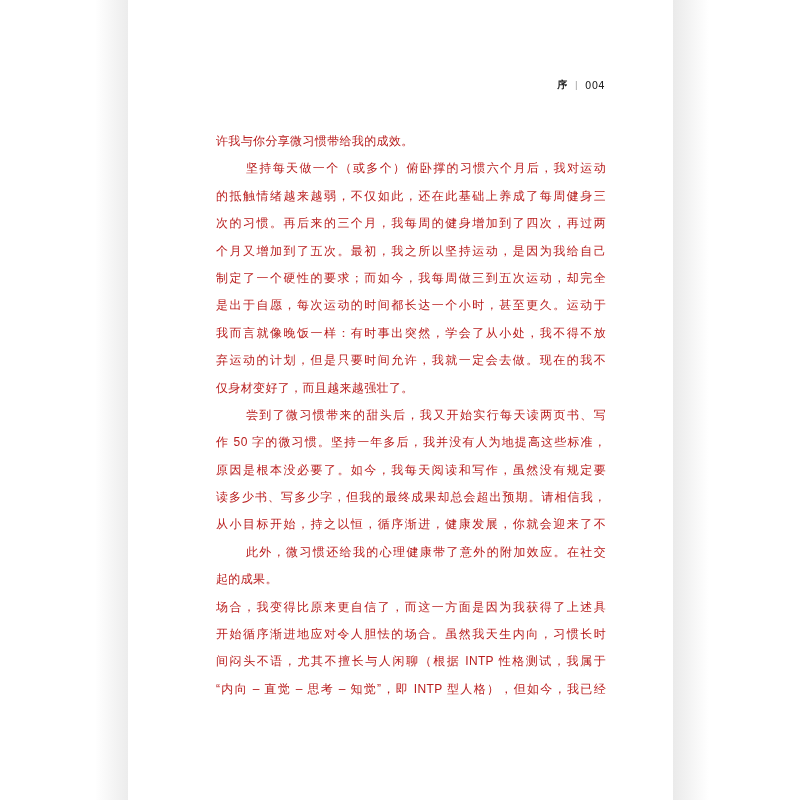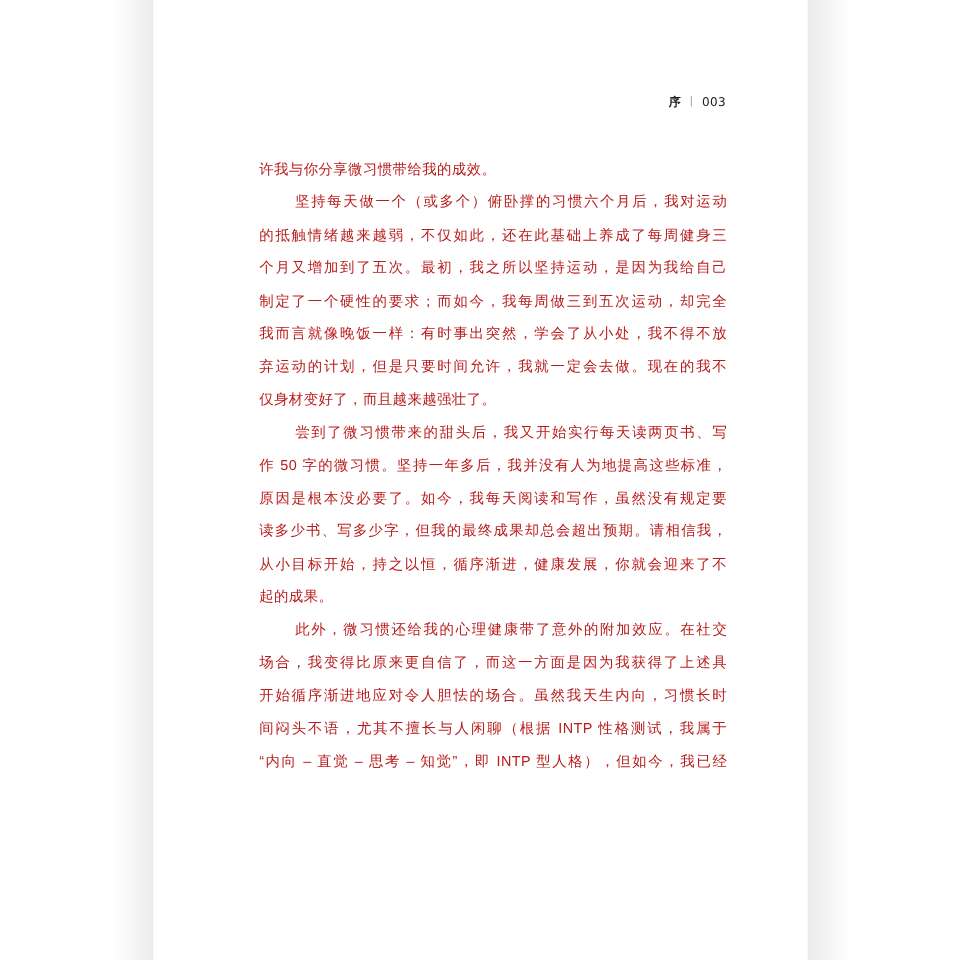--- a/index.html
+++ b/index.html
@@ -87,43 +87,45 @@
   </style>
 </head>
 <body>
 
 <div class="scene">
   <div class="shadow-left"></div>
   <div class="page">
     <div class="running-head">
       <span class="title">序</span>
       <span class="sep">|</span>
-      <span class="num">003</span>
+      <span class="num">004</span>
     </div>
 
     <div class="body-text">
 
       <span class="line last">许我与你分享微习惯带给我的成效。</span>
 
       <span class="line indent">坚持每天做一个（或多个）俯卧撑的习惯六个月后，我对运动</span>
       <span class="line">的抵触情绪越来越弱，不仅如此，还在此基础上养成了每周健身三</span>
+      <span class="line">次的习惯。再后来的三个月，我每周的健身增加到了四次，再过两</span>
       <span class="line">个月又增加到了五次。最初，我之所以坚持运动，是因为我给自己</span>
       <span class="line">制定了一个硬性的要求；而如今，我每周做三到五次运动，却完全</span>
+      <span class="line">是出于自愿，每次运动的时间都长达一个小时，甚至更久。运动于</span>
       <span class="line">我而言就像晚饭一样：有时事出突然，学会了从小处，我不得不放</span>
       <span class="line">弃运动的计划，但是只要时间允许，我就一定会去做。现在的我不</span>
       <span class="line last">仅身材变好了，而且越来越强壮了。</span>
 
       <span class="line indent">尝到了微习惯带来的甜头后，我又开始实行每天读两页书、写</span>
       <span class="line">作 50 字的微习惯。坚持一年多后，我并没有人为地提高这些标准，</span>
       <span class="line">原因是根本没必要了。如今，我每天阅读和写作，虽然没有规定要</span>
       <span class="line">读多少书、写多少字，但我的最终成果却总会超出预期。请相信我，</span>
       <span class="line">从小目标开始，持之以恒，循序渐进，健康发展，你就会迎来了不</span>
+      <span class="line indent">此外，微习惯还给我的心理健康带了意外的附加效应。在社交</span>
+
       <span class="line last">起的成果。</span>
-
-      <span class="line indent">此外，微习惯还给我的心理健康带了意外的附加效应。在社交</span>
       <span class="line">场合，我变得比原来更自信了，而这一方面是因为我获得了上述具</span>
       <span class="line">开始循序渐进地应对令人胆怯的场合。虽然我天生内向，习惯长时</span>
       <span class="line">间闷头不语，尤其不擅长与人闲聊（根据 INTP 性格测试，我属于</span>
       <span class="line">“内向 – 直觉 – 思考 – 知觉”，即 INTP 型人格），但如今，我已经</span>
     </div>
   </div>
   <div class="shadow-right"></div>
 </div>
 
 </body></html>

